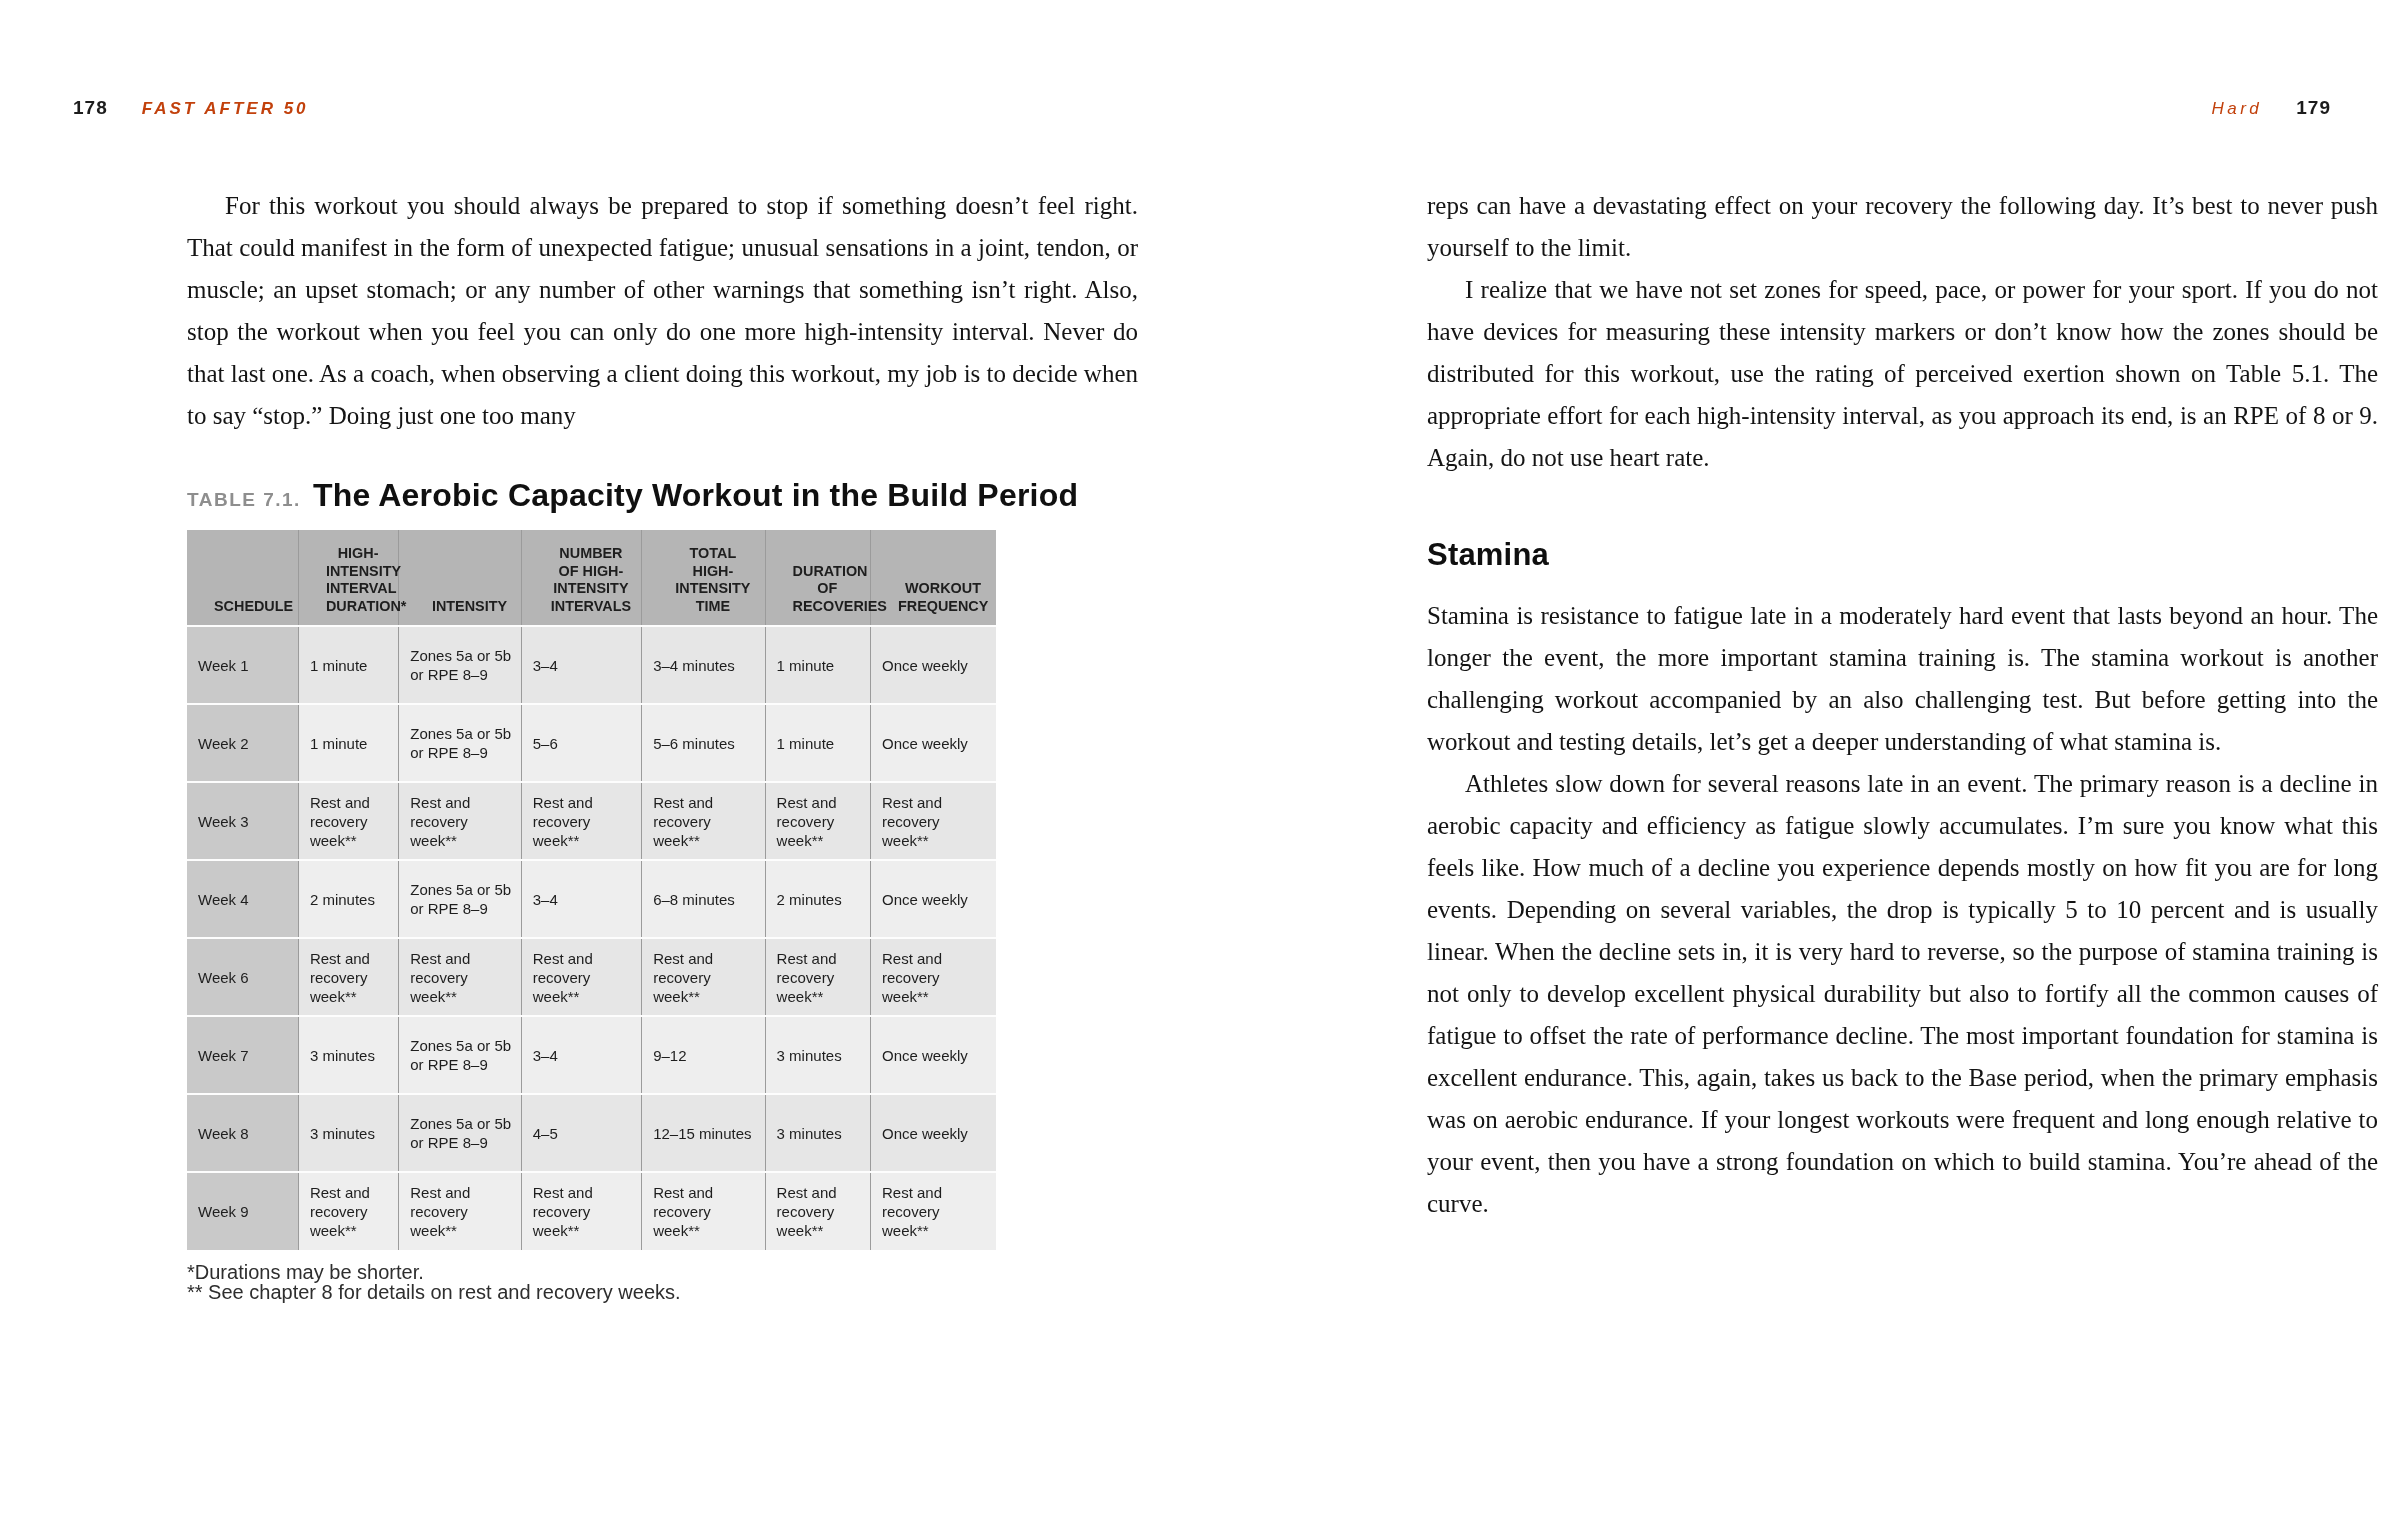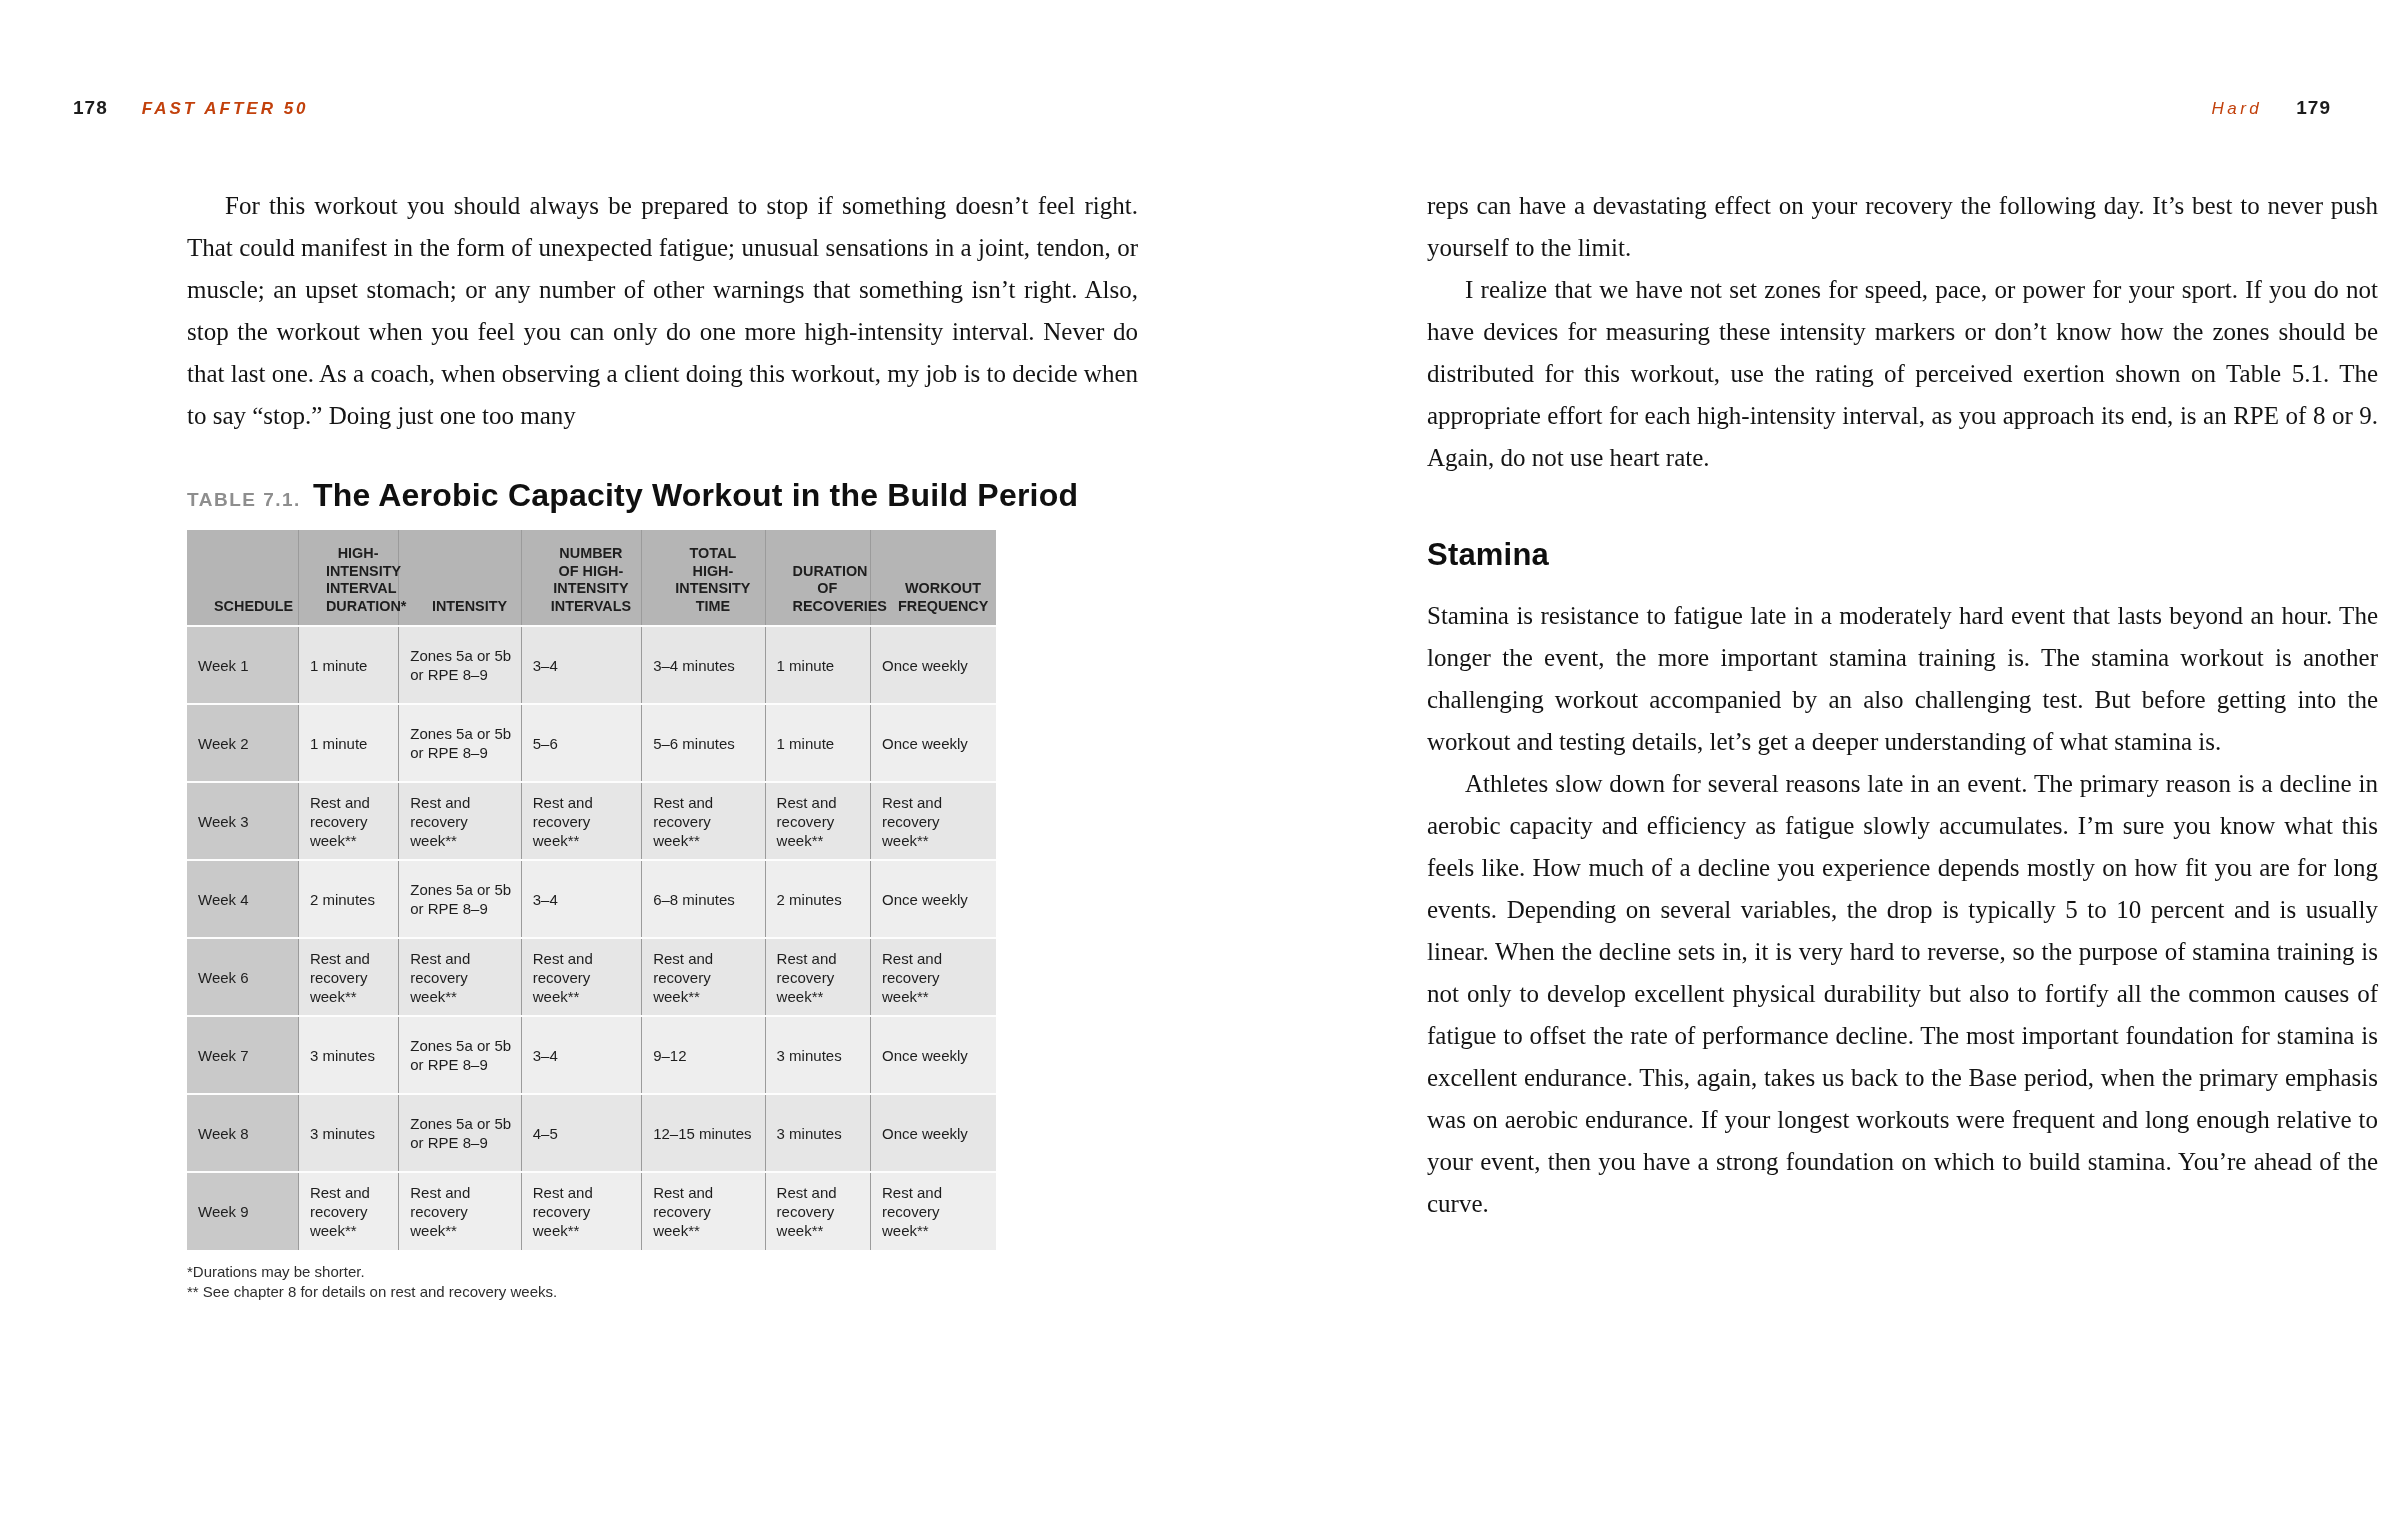--- a/index.html
+++ b/index.html
@@ -59,21 +59,21 @@
   table.workout td{
     font-size:15px;line-height:19px;vertical-align:middle;padding:8px 8px 8px 11px;
   }
   table.workout tbody tr:nth-child(odd) td{background:var(--row-bg-odd);}
   table.workout tbody tr:nth-child(even) td{background:var(--row-bg-even);}
   table.workout tbody td:first-child{background:var(--schedule-col-bg) !important;}
   table.workout th + th, table.workout td + td{border-left:1px solid var(--col-rule);}
   table.workout tbody td{border-top:2px solid var(--row-rule);}
 
   
-  .footnotes{margin-top:12px;font-family:"Liberation Sans", sans-serif;font-size:15px;line-height:20px;color:#2e2e2e;}
+  .footnotes{margin-top:12px;font-family:"Liberation Sans", sans-serif;font-size:20px;line-height:20px;color:#2e2e2e;}
   .footnotes div{margin:0;}
 
   
   h2.section-heading{
     font-family:"Liberation Sans", sans-serif;font-weight:700;font-size:31px;color:#0f0f0f;
     margin:58px 0 22px 0;letter-spacing:0.2px;
   }
 </style>
 </head>
 <body>

